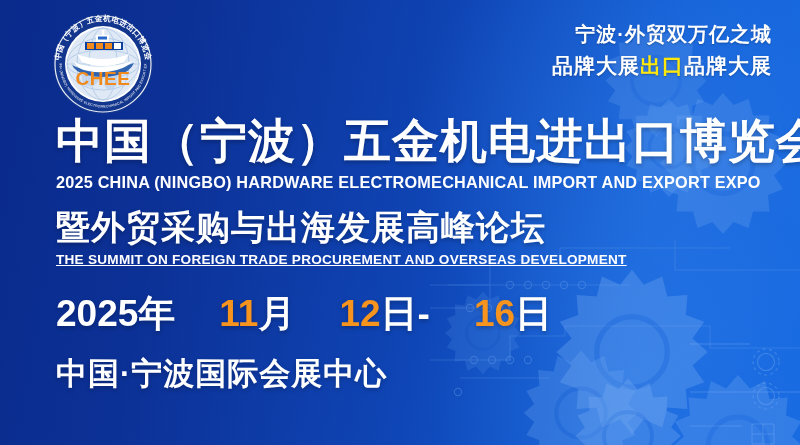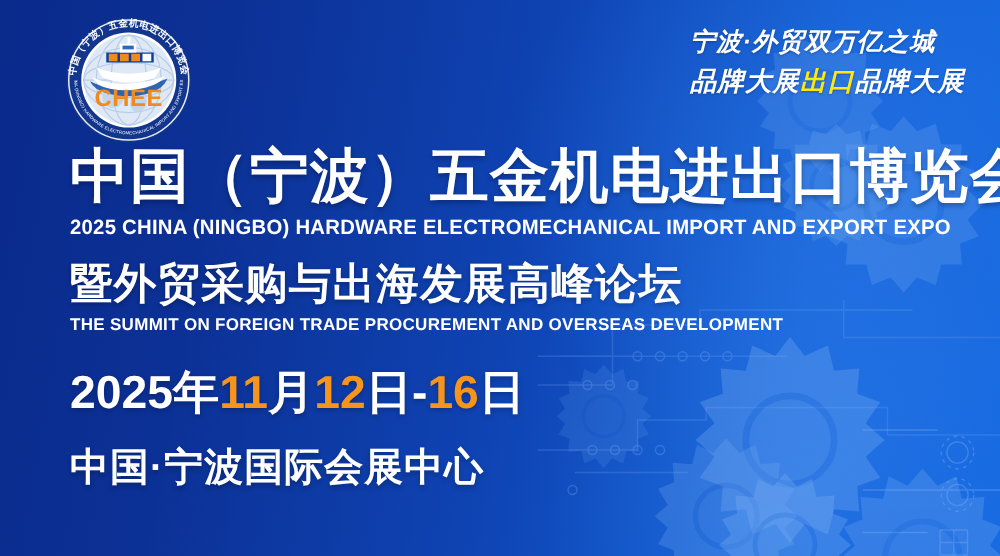--- a/index.html
+++ b/index.html
@@ -26,22 +26,22 @@
     position:absolute;right:-60px;bottom:-160px;width:430px;height:430px;border-radius:50%;
     background:radial-gradient(circle,rgba(70,150,255,.28) 0%,rgba(70,150,255,0) 70%);
   }
 
   
   #logo{position:absolute;left:52px;top:13px;width:102px;height:102px;}
   #logo svg{display:block;}
 
   
   #tagline{
-    position:absolute;right:28px;top:24px;
-    font-style:italic;font-weight:bold;letter-spacing:1px;line-height:1.0;
+    position:absolute;right:28px;top:24px;text-align:right;
+    font-weight:bold;letter-spacing:1px;line-height:1.0;
   }
   #tagline .l1{
     display:block;color:#ffffff;font-size:20px;margin-bottom:11px;
     text-shadow:0 1px 2px rgba(0,0,0,.25);
   }
   #tagline .l2{
     display:block;color:#ffffff;font-size:21px;
     text-shadow:0 1px 2px rgba(0,0,0,.25);
   }
   #tagline .hl{color:#ffe90d;}
@@ -58,28 +58,28 @@
     line-height:1.1;white-space:nowrap;margin-top:7px;
     transform:scaleX(.985);transform-origin:left center;
   }
   .cn-sub{
     color:#fff;font-size:34px;font-weight:bold;line-height:1.06;
     letter-spacing:1px;white-space:nowrap;margin-top:18px;
     text-shadow:0 2px 4px rgba(0,0,0,.28);
   }
   .en-sub{
     color:#ffffff;font-size:13.6px;font-weight:bold;letter-spacing:.25px;
-    line-height:1.1;white-space:nowrap;margin-top:8px;
+    line-height:1.1;white-space:nowrap;margin-top:8px;text-decoration:underline;
   }
   .date-line{
     margin-top:27px;color:#fff;font-size:37px;font-weight:bold;
     line-height:1.05;white-space:nowrap;letter-spacing:0px;
     text-shadow:0 2px 4px rgba(0,0,0,.25);
   }
-  .date-line .num{color:#f7941e;}
+  .date-line .num{color:#f7941e;margin-left:44px;}
   .venue-line{
     margin-top:24px;color:#fff;font-size:31px;font-weight:bold;
     line-height:1.05;white-space:nowrap;letter-spacing:1px;
     text-shadow:0 2px 4px rgba(0,0,0,.25);
   }
 </style>
 </head>
 <body>
 
 <div id="poster">

